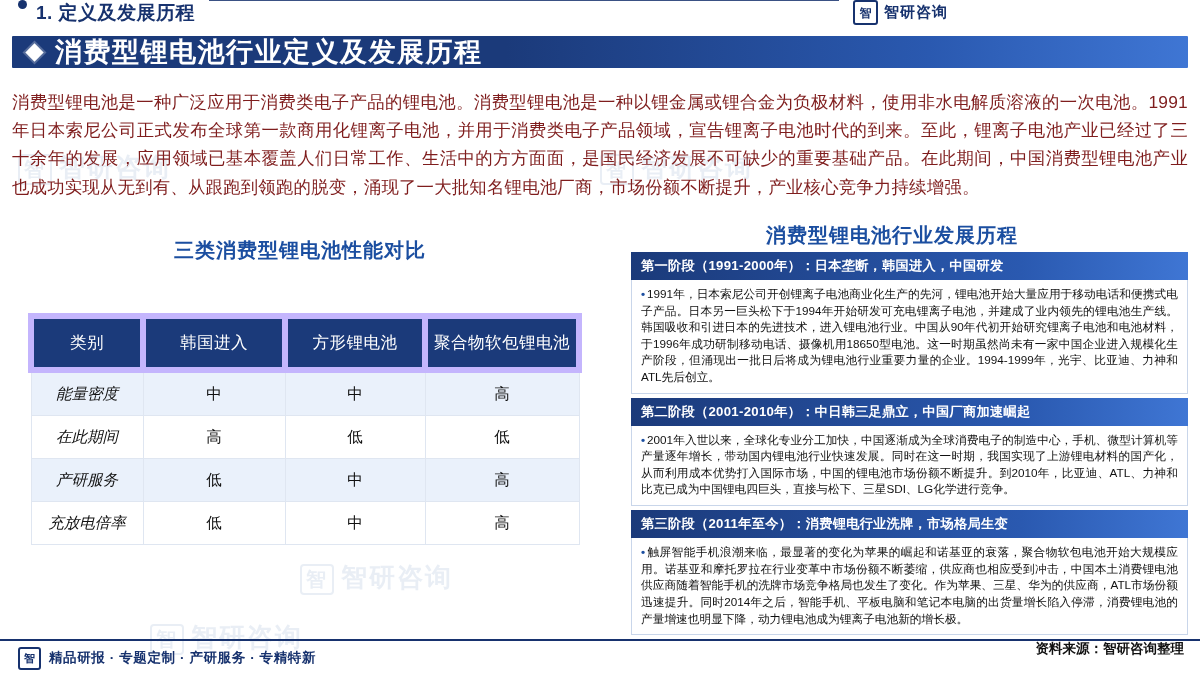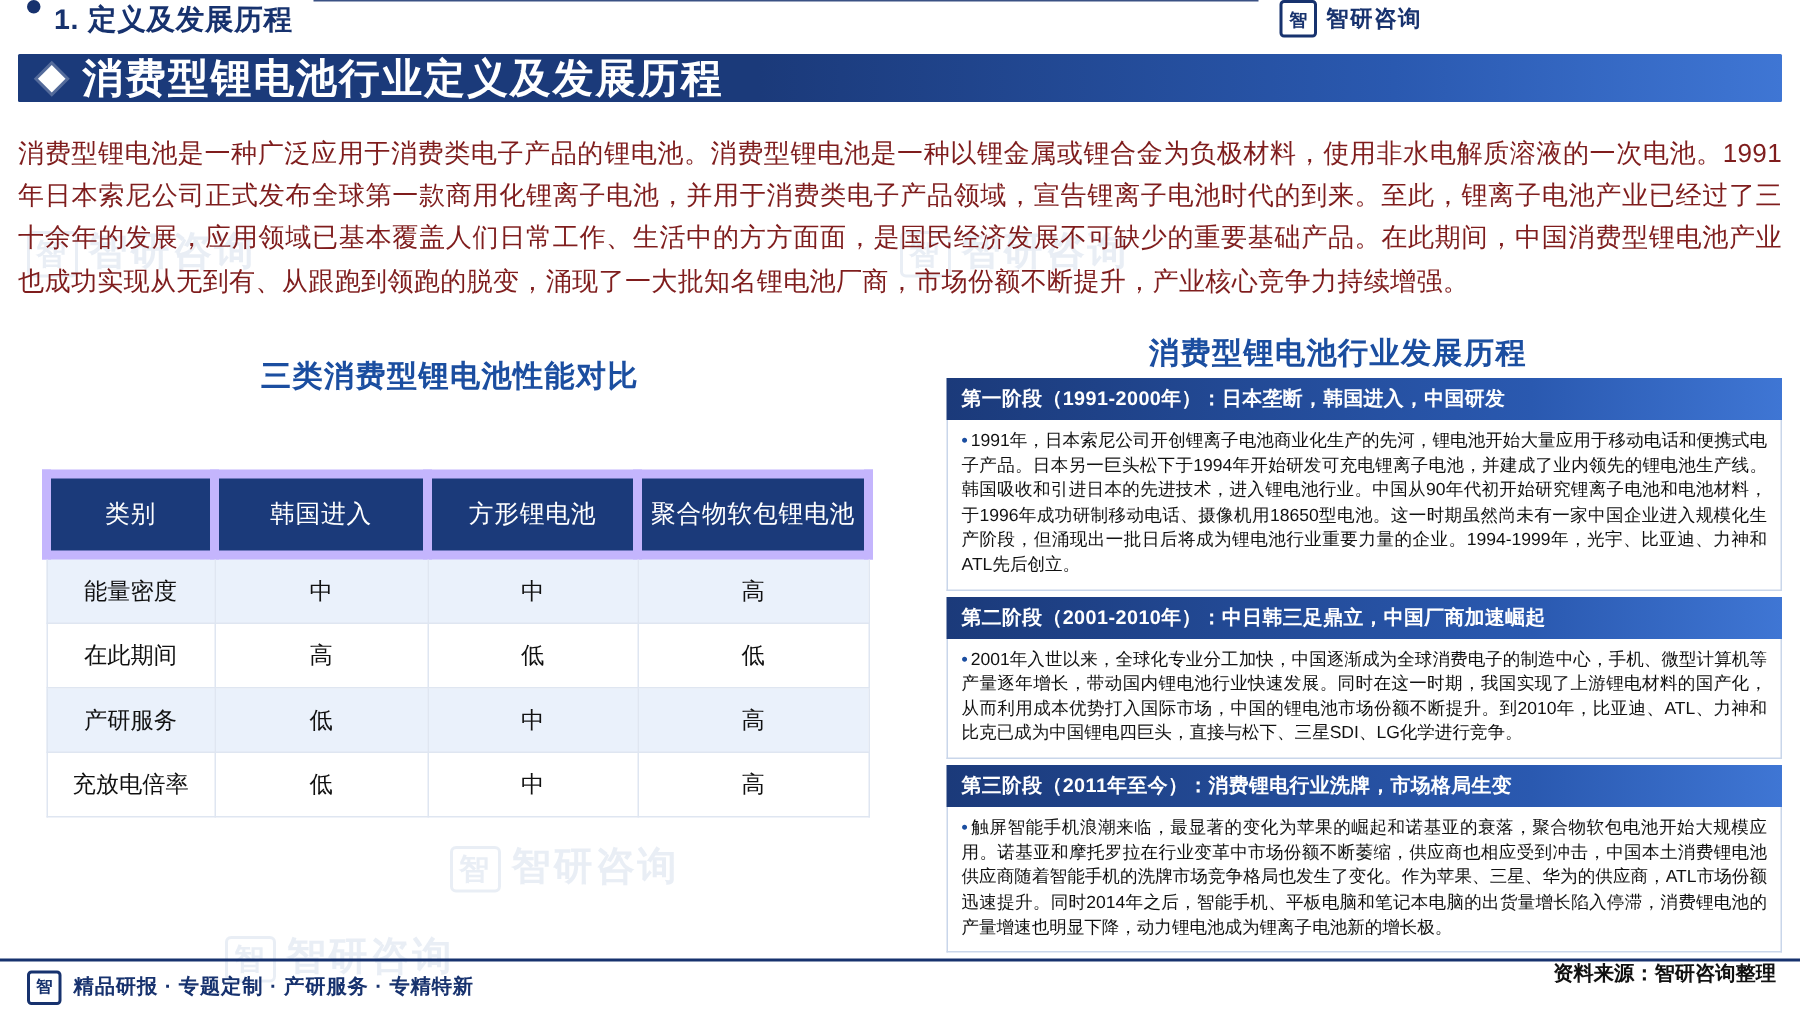--- a/index.html
+++ b/index.html
@@ -77,21 +77,21 @@
   table.cmp th{
     background:#1b3a7a;color:#fff;font-size:16.5px;font-weight:normal;
     height:46px;border:6px solid #c4b5fd;letter-spacing:.5px;
   }
   table.cmp td{
     height:40px;text-align:center;font-size:15.5px;color:#111;
     border:1px solid #dfe6f1;
   }
   table.cmp tr.odd td{background:#eaf1fb;}
   table.cmp tr.even td{background:#ffffff;}
-  table.cmp td.cat{font-weight:normal;}
+  table.cmp td.cat{font-weight:normal;font-style:italic;}
   table.cmp col.c1{width:112px;}
   table.cmp col.c2{width:142px;}
   table.cmp col.c3{width:140px;}
   table.cmp col.c4{width:154px;}
 
   
   .timeline{position:absolute;left:596px;top:252px;width:592px;}
   .stage{margin-bottom:4px;padding-left:35px;}
   .stage-head{
     background:linear-gradient(90deg,#1b3a7a 0%,#2a59b0 70%,#3f76d4 100%);

